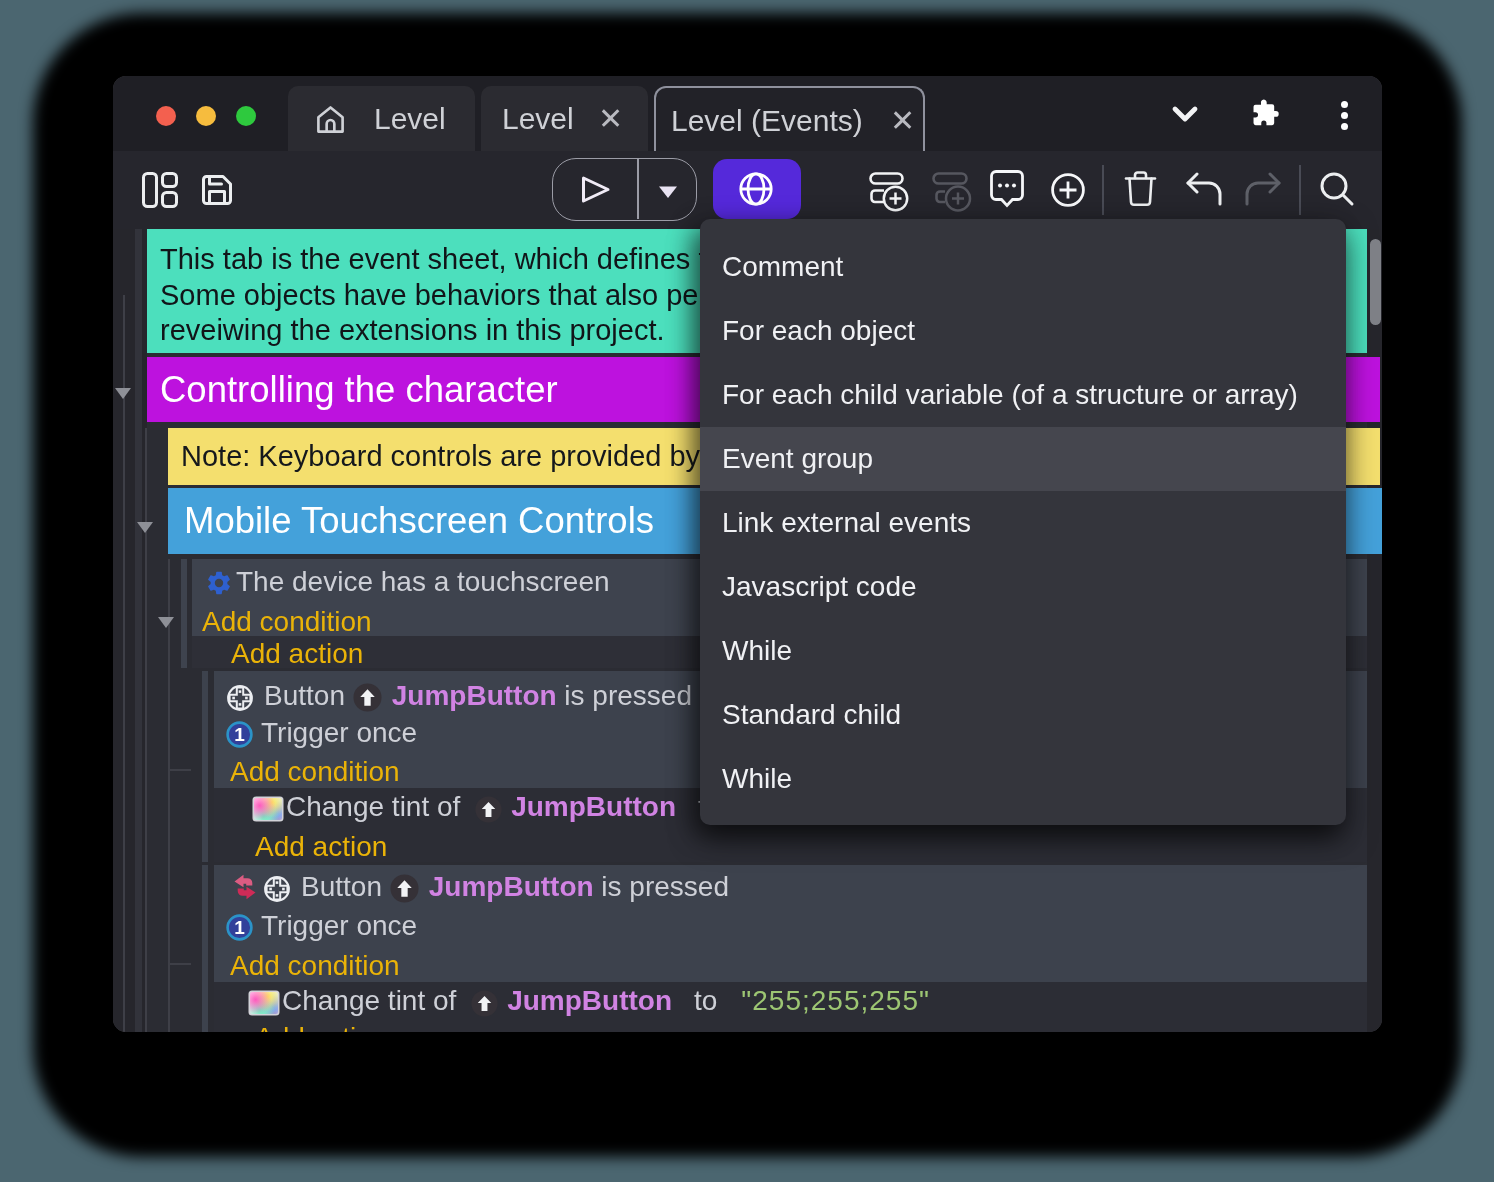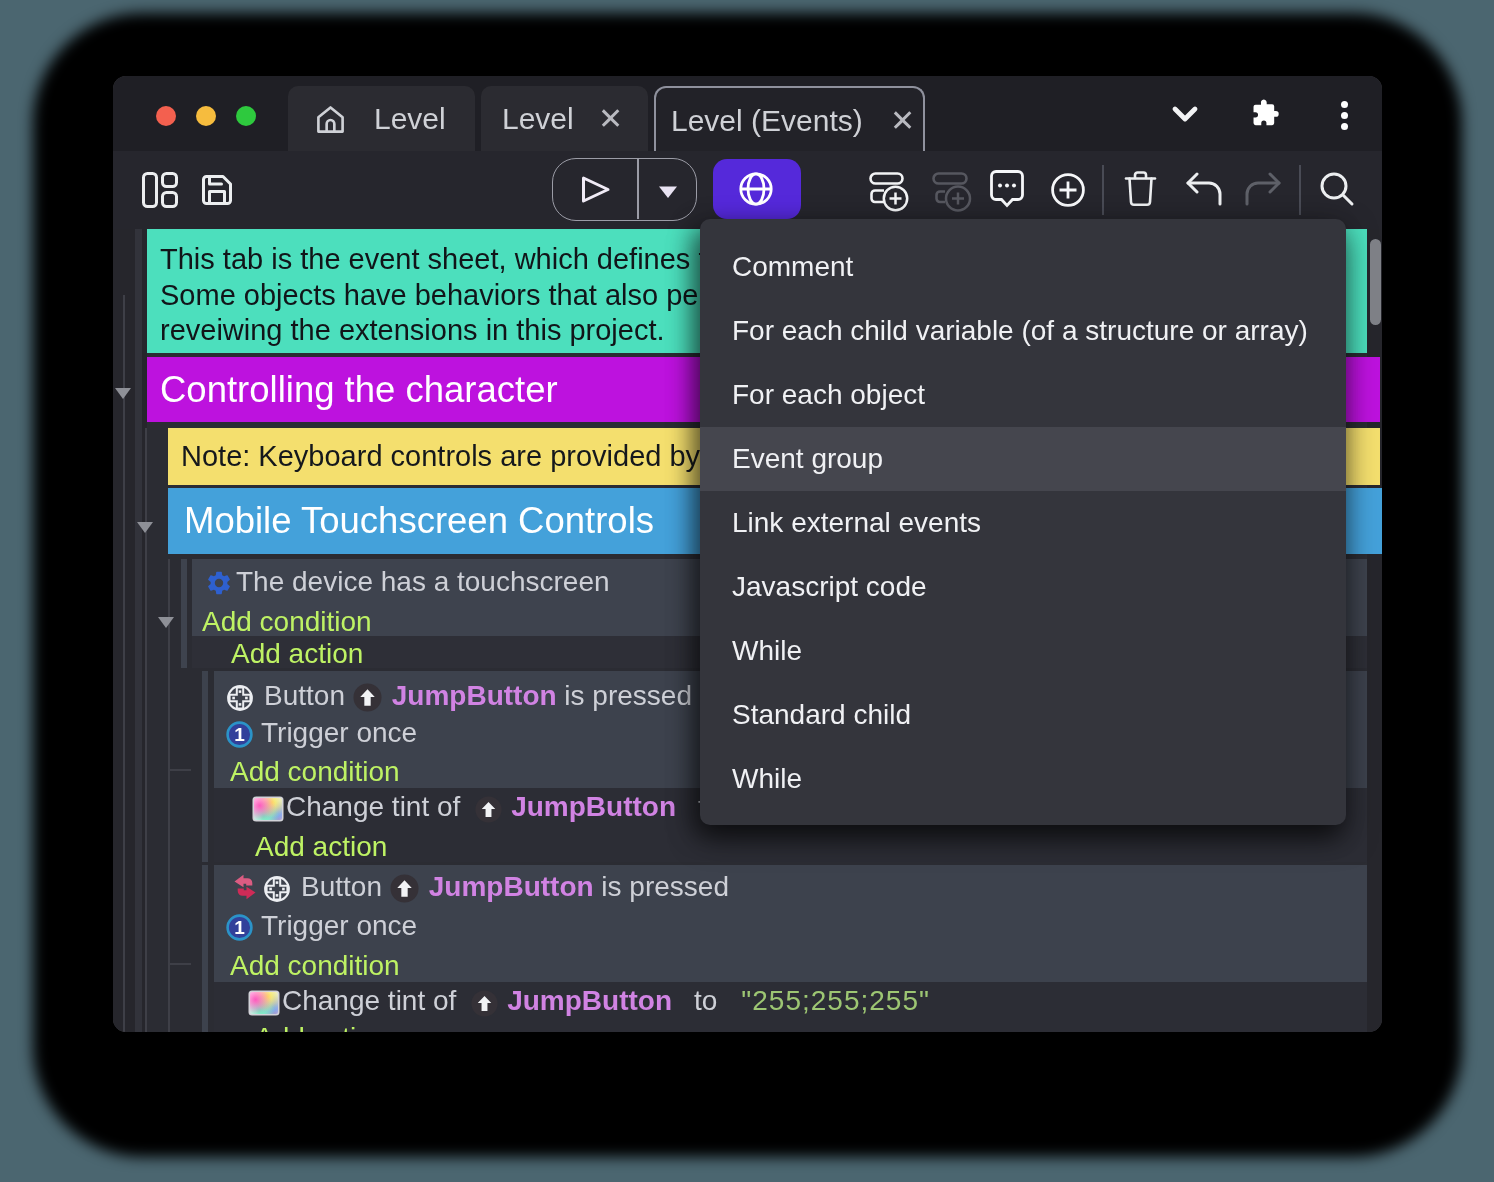--- a/index.html
+++ b/index.html
@@ -21,40 +21,40 @@
   
   #toolbar{position:absolute;left:0;top:75px;width:1269px;height:78px;background:#26262d;}
   .tico{position:absolute;}
 
   
   #sheet{position:absolute;left:0;top:153px;width:1269px;height:803px;background:#26262c;}
   #contentbg{position:absolute;left:34px;top:0;width:1220px;height:803px;background:#2b2c33;}
   #strip{position:absolute;left:22px;top:0;width:7px;height:803px;background:#32333b;}
   .blk{position:absolute;overflow:hidden;white-space:nowrap;}
   .rowtxt{color:#ced0d7;font-size:28px;}
-  .dim{color:#bef264;}
+  .dim{color:#eab308;}
   .jb{color:#d183e3;font-weight:bold;}
   .grn{color:#9dc673;letter-spacing:1px;}
   .guide{position:absolute;width:2px;background:#3e3f47;}
   .tint{box-shadow:0 0 0 1.5px rgba(240,240,245,0.85);background:
     radial-gradient(circle at 20% 35%,rgba(255,90,190,1),rgba(255,90,190,0) 60%),
     radial-gradient(circle at 65% 20%,rgba(255,235,90,1),rgba(255,235,90,0) 60%),
     radial-gradient(circle at 35% 85%,rgba(90,255,190,.95),rgba(90,255,190,0) 60%),
     radial-gradient(circle at 85% 70%,rgba(110,170,255,.95),rgba(110,170,255,0) 65%),
     radial-gradient(circle at 85% 95%,rgba(255,120,120,.9),rgba(255,120,120,0) 55%),
     #fff;}
   .tri{position:absolute;width:0;height:0;border-left:8px solid transparent;
     border-right:8px solid transparent;border-top:11px solid #8e9097;}
 
   
   #menu{position:absolute;left:700px;top:219px;width:646px;height:606px;
     background:#34353c;border-radius:10px;padding-top:16px;box-sizing:border-box;
     box-shadow:0 12px 30px rgba(0,0,0,0.55),-8px 10px 24px rgba(0,0,0,0.4);
     z-index:50;}
-  .mi{height:64px;line-height:64px;padding-left:32px;color:#f0f1f4;font-size:28px;
+  .mi{height:64px;line-height:64px;padding-left:22px;color:#f0f1f4;font-size:28px;
     white-space:nowrap;}
   .mi.sel{background:#45464e;}
 
   #thumb{position:absolute;left:1370px;top:239px;width:11px;height:86px;
     border-radius:6px;background:#7e8086;z-index:60;}
 </style>
 </head>
 <body>
 <div id="shadow"></div>
 <div id="win">
@@ -282,22 +282,22 @@
         <svg class="obj" style="vertical-align:-7px;margin-left:7px;margin-right:9px;" width="27" height="27" viewBox="0 0 32 32">
             <circle cx="16" cy="16" r="15.5" fill="#353137"></circle>
             <path d="M16 7 L24 15.5 H19.5 V25 H12.5 V15.5 H8 Z" fill="#f2f3f5"></path>
           </svg><span class="jb">JumpButton</span><span style="margin:0 24px 0 22px;">to</span><span class="grn">"255;255;255"</span></div>
       <div class="rowtxt dim" style="position:absolute;left:41px;top:155px;height:25px;line-height:36px;">Add action</div>
     </div>
   </div>
 </div>
 <div id="menu">
   <div class="mi">Comment</div>
+  <div class="mi">For each object</div>
   <div class="mi">For each child variable (of a structure or array)</div>
-  <div class="mi">For each object</div>
   <div class="mi sel">Event group</div>
   <div class="mi">Link external events</div>
   <div class="mi">Javascript code</div>
   <div class="mi">While</div>
   <div class="mi">Standard child</div>
   <div class="mi">While</div>
 </div>
 <div id="thumb"></div>
 
 </body></html>

